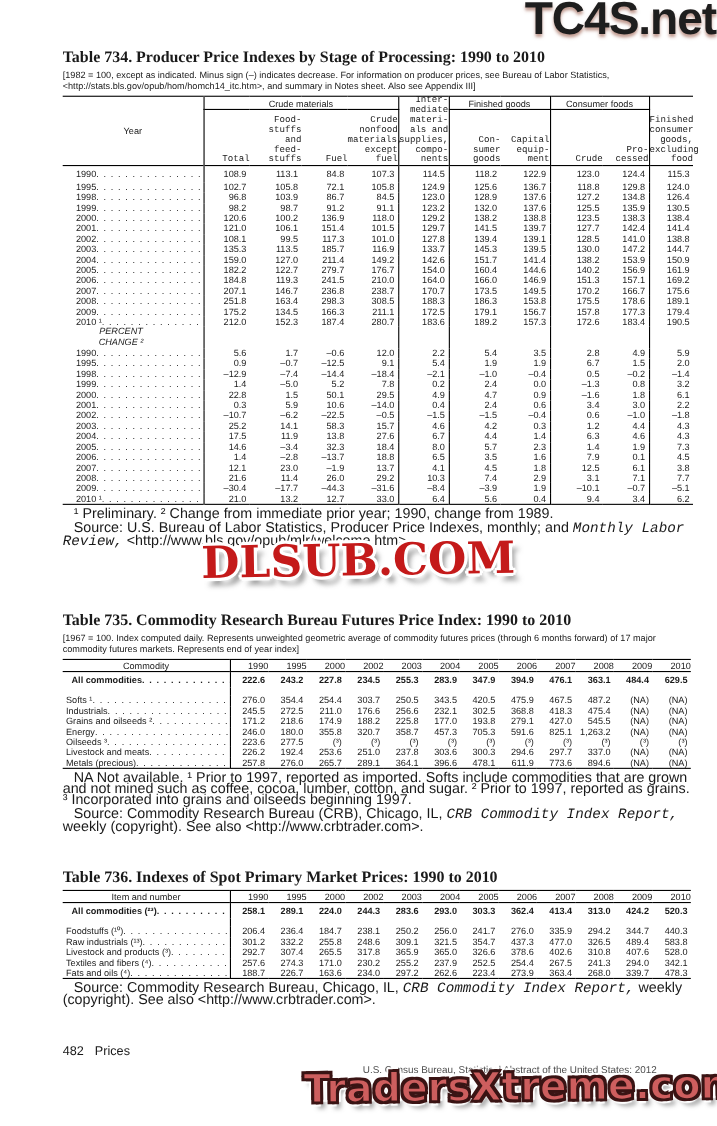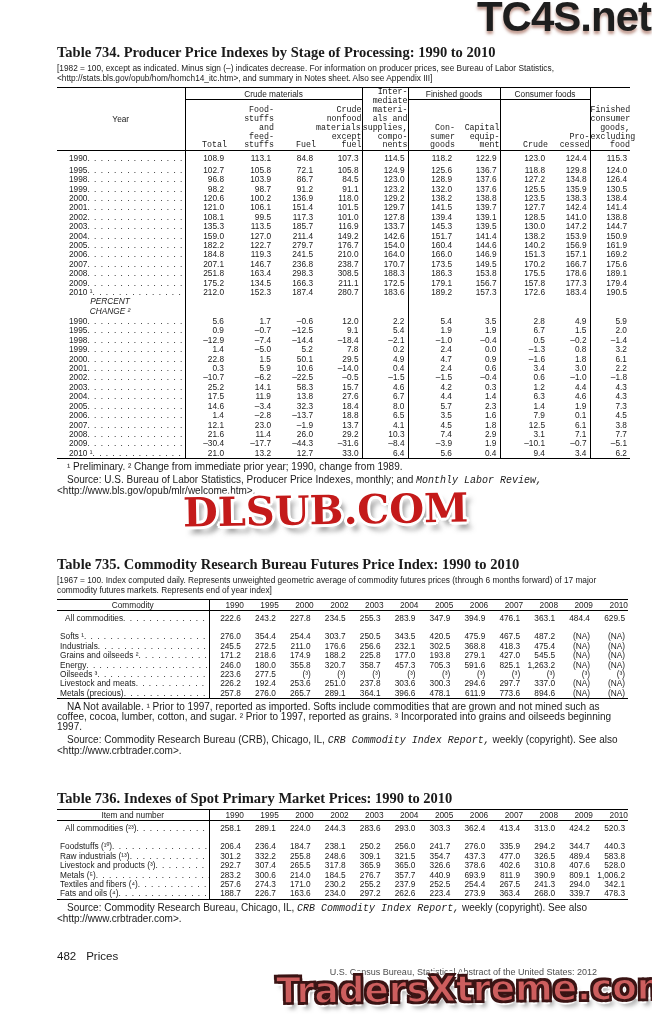--- a/index.html
+++ b/index.html
@@ -14,32 +14,32 @@
   .tbl th,.tbl td{padding:0;}
   .vr{border-right:1px solid #000;}
   .grp{border-bottom:1px solid #000000;text-align:center;vertical-align:middle;font-weight:normal;padding:2px 0;}
   .sub{vertical-align:bottom;text-align:right;white-space:pre-line;font-weight:normal;
        line-height:8.9px;padding:2px 3px 2px 0;font-family:Liberation Mono, monospace;}
   .year-h{text-align:center;vertical-align:middle;font-weight:normal;}
   .head-lbl{text-align:center;vertical-align:middle;font-weight:normal;padding:2px 0;}
   .year-h-num{text-align:right;font-weight:normal;padding:2px 3px 2px 0;vertical-align:middle;}
   td.num{text-align:right;padding:0 3px 0 0;line-height:9.4px;white-space:nowrap;}
   td.lbl-cell{line-height:9.4px;overflow:hidden;}
-  .b{font-weight:normal;}
+  .b{font-weight:bold;}
   .lbl{display:flex;overflow:hidden;}
   .lbl .t{white-space:nowrap;}
   .lbl.ind .t{padding-left:12px;}
   .t735 .lbl .t{padding-left:3px;}
   .t735 .b .lbl .t{padding-left:8px;}
   .dots{flex:1 1 auto;overflow:hidden;white-space:nowrap;}
   .dots::before{content:". . . . . . . . . . . . . . . . . . . . . . . . . . . . . . . . . .";letter-spacing:1px;}
   tr.gap td{height:7px;}
   tr.first-data td{padding-top:3px;padding-bottom:2px;}
   .section-label{white-space:pre-line;text-align:center;width:86px;padding-left:10px;line-height:9.8px;font-style:italic;}
-  .fnote{font-size:10px;line-height:10px;margin:3px 0 0 0;text-indent:10px;}
+  .fnote{font-size:13px;line-height:10px;margin:3px 0 0 0;text-indent:10px;}
   .fnote .it{font-style:italic;font-family:Liberation Mono, monospace;}
   .pgnum{position:absolute;left:57px;top:950px;font-size:11.5px;}
   .pgnum .n{margin-right:10px;}
   .footer-right{position:absolute;top:967px;right:55px;font-size:9px;color:#4d4d4d;}
   
   .wm{position:absolute;white-space:nowrap;pointer-events:none;}
   .wm-top{top:-7px;right:1px;font-family:"Liberation Sans",sans-serif;font-weight:bold;
           font-size:42px;letter-spacing:-1px;color:#1e1e1e;
           text-shadow:0 3px 3px rgba(140,70,50,0.55);z-index:6;}
   .wm-mid{top:486px;left:183px;font-family:"DejaVu Serif",serif;font-weight:bold;font-size:40px;
@@ -1002,40 +1002,20 @@
             <td class="num">326.6</td>
             <td class="num">378.6</td>
             <td class="num">402.6</td>
             <td class="num">310.8</td>
             <td class="num">407.6</td>
             <td class="num">528.0</td>
           </tr>
           <tr>
             <td class="lbl-cell vr">
               <div class="lbl">
-                <span class="t">Metals (⁵)</span>
-                <span class="dots"></span>
-              </div>
-            </td>
-            <td class="num">283.2</td>
-            <td class="num">300.6</td>
-            <td class="num">214.0</td>
-            <td class="num">184.5</td>
-            <td class="num">276.7</td>
-            <td class="num">357.7</td>
-            <td class="num">440.9</td>
-            <td class="num">693.9</td>
-            <td class="num">811.9</td>
-            <td class="num">390.9</td>
-            <td class="num">809.1</td>
-            <td class="num">1,006.2</td>
-          </tr>
-          <tr>
-            <td class="lbl-cell vr">
-              <div class="lbl">
                 <span class="t">Textiles and fibers (⁴)</span>
                 <span class="dots"></span>
               </div>
             </td>
             <td class="num">257.6</td>
             <td class="num">274.3</td>
             <td class="num">171.0</td>
             <td class="num">230.2</td>
             <td class="num">255.2</td>
             <td class="num">237.9</td>

